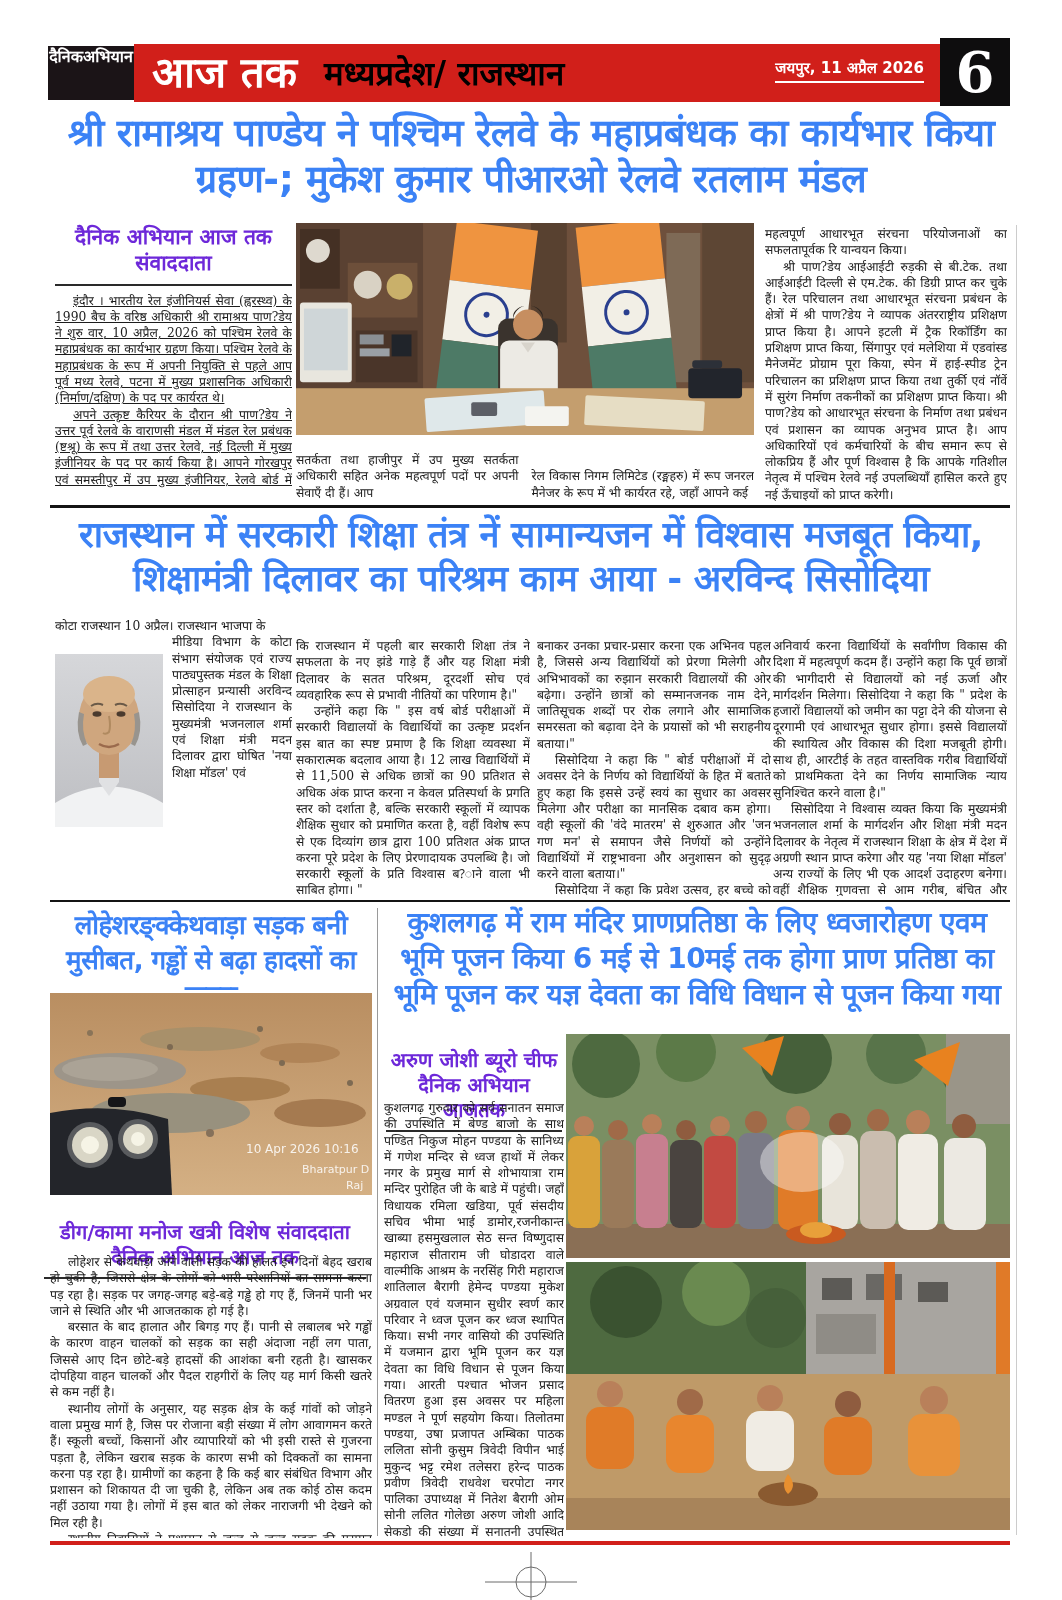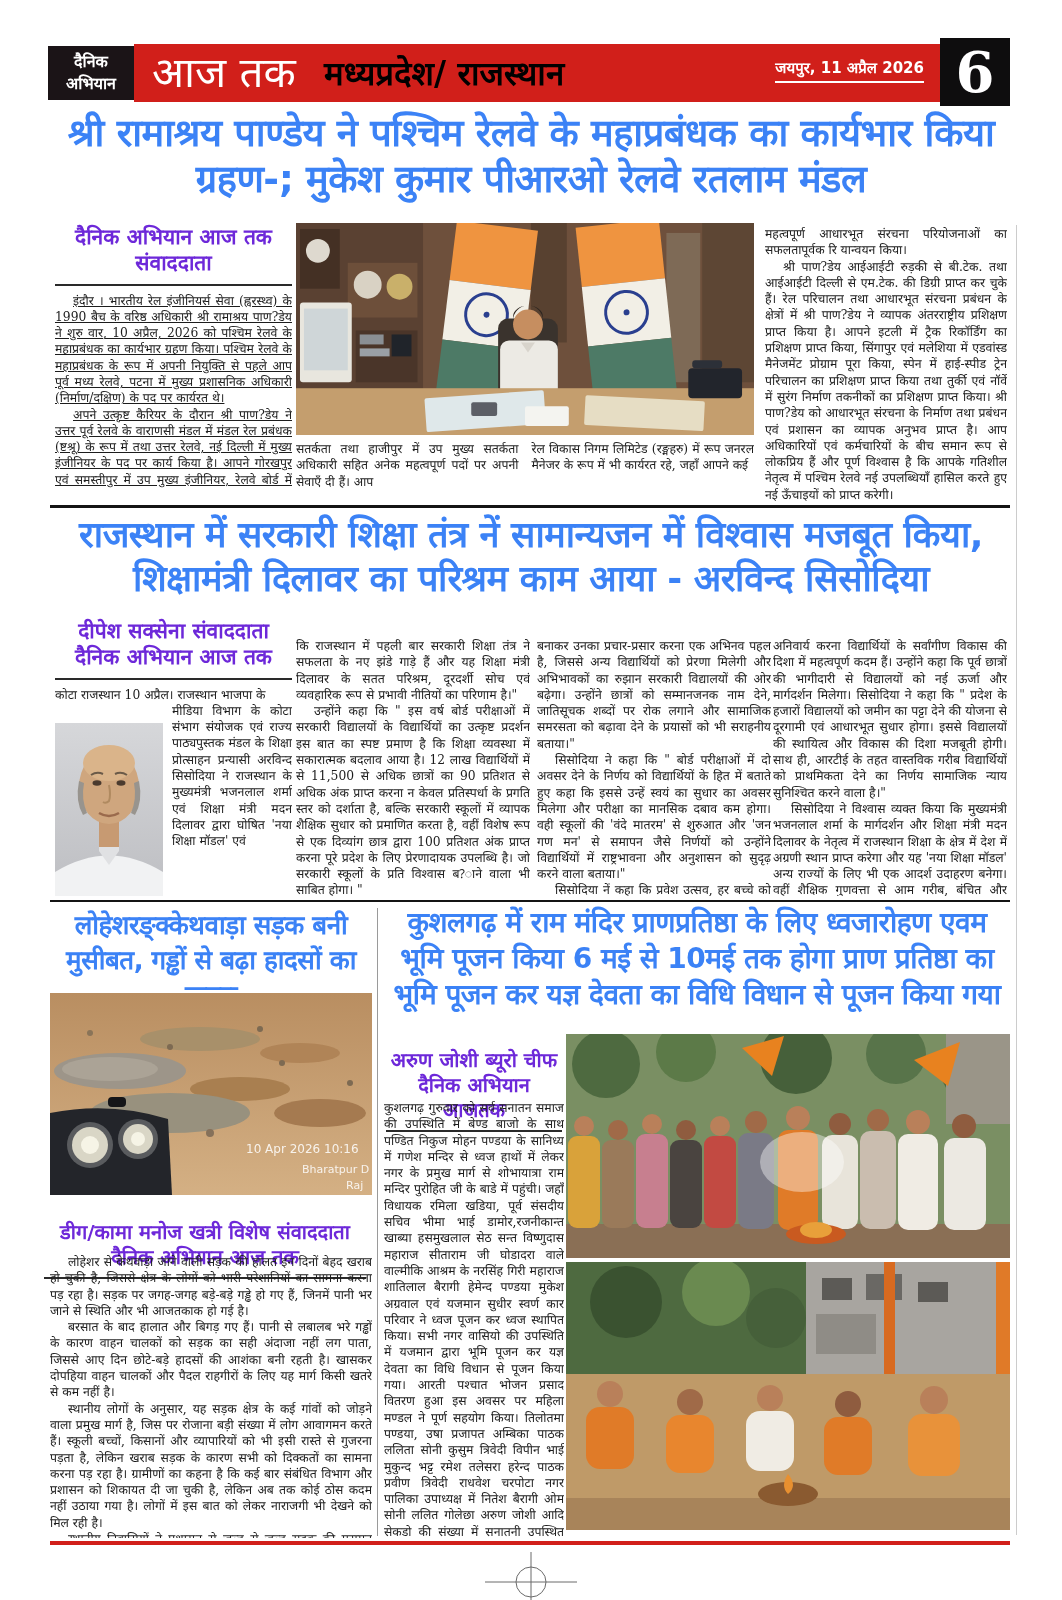--- a/index.html
+++ b/index.html
@@ -2,23 +2,23 @@
 <html lang="hi"><head>
 <meta charset="utf-8">
 <style>
   html,body{margin:0;padding:0;background:#e9e9e9;}
   .page{position:relative;width:1062px;height:1600px;background:#ffffff;overflow:hidden;
         font-family:"DejaVu Serif",serif;color:#1c1c1c;}
   .abs{position:absolute;}
   
   .brandbox{background:#1b1417;color:#fff;text-align:center;
             font-family:"DejaVu Sans",sans-serif;font-weight:bold;font-size:16px;line-height:1.35;
-            display:flex;flex-direction:column;justify-content:center;}
+            display:flex;flex-direction:row;justify-content:center;}
   .banner{background:#d11f1a;}
-  .brand-main{color:#fff;font-family:"DejaVu Sans",sans-serif;font-weight:400;font-size:42px;line-height:1;}
+  .brand-main{color:#fff;font-family:"DejaVu Sans",sans-serif;font-weight:700;font-size:42px;line-height:1;}
   .edition{color:#000000;font-family:"DejaVu Sans",sans-serif;font-weight:800;font-size:33px;line-height:1;}
   .dateline{color:#ffffff;font-family:"DejaVu Sans",sans-serif;font-weight:bold;font-size:15px;text-align:right;}
   .dateline-rule{height:2px;background:#fff;margin-top:4px;}
   .numbox{background:#0e0d0e;color:#fff;font-family:"DejaVu Serif",serif;font-weight:bold;
           font-size:56px;display:flex;align-items:center;justify-content:center;}
   
   .headline{font-family:"DejaVu Sans",sans-serif;font-weight:800;color:#3b82f6;text-align:center;
             letter-spacing:-0.5px;overflow:hidden;}
   .h-xl{font-size:38px;line-height:1.22;}
   .h-lg{font-size:36px;line-height:1.22;}
@@ -33,21 +33,21 @@
   .body-text p{margin:0;text-indent:18px;}
   .body-text p.noindent{text-indent:0;}
   .rule-black{background:#141414;}
   .rule-red{background:#d11f1a;}
   .vrule{background:#9a9a9a;}
   .page-edge{background:#cccccc;}
   .photo{overflow:hidden;}
   .photo svg{display:block;width:100%;height:100%;}
   .portrait-float{float:left;width:108px;height:173px;margin:20px 9px 3px 0;overflow:hidden;}
   .portrait-float svg{display:block;width:100%;height:100%;}
-  .caption-cols{display:flex;gap:13px;}
+  .caption-cols{display:flex;gap:13px;align-items:flex-end;}
   .caption-cols .cap{flex:1;}
 </style>
 </head>
 <body>
 
 <div class="page">
 
   <div class="abs" style="left:0;top:0;width:1062px;height:110px;">
     <div class="abs brandbox" style="left:48px;top:46px;width:86px;height:54px;">
       <span>दैनिक</span>
@@ -134,21 +134,20 @@
   <div class="abs body-text" style="left:765px;top:226px;width:242px;height:276px;">
     <p class="noindent">महत्वपूर्ण आधारभूत संरचना परियोजनाओं का सफलतापूर्वक रि यान्वयन किया।</p>
     <p>श्री पाण?डेय आईआईटी रुड़की से बी.टेक. तथा आईआईटी दिल्ली से एम.टेक. की डिग्री प्राप्त कर चुके हैं। रेल परिचालन तथा आधारभूत संरचना प्रबंधन के क्षेत्रों में श्री पाण?डेय ने व्यापक अंतरराष्ट्रीय प्रशिक्षण प्राप्त किया है। आपने इटली में ट्रैक रिकॉर्डिंग का प्रशिक्षण प्राप्त किया, सिंगापुर एवं मलेशिया में एडवांस्ड मैनेजमेंट प्रोग्राम पूरा किया, स्पेन में हाई-स्पीड ट्रेन परिचालन का प्रशिक्षण प्राप्त किया तथा तुर्की एवं नॉर्वे में सुरंग निर्माण तकनीकों का प्रशिक्षण प्राप्त किया। श्री पाण?डेय को आधारभूत संरचना के निर्माण तथा प्रबंधन एवं प्रशासन का व्यापक अनुभव प्राप्त है। आप अधिकारियों एवं कर्मचारियों के बीच समान रूप से लोकप्रिय हैं और पूर्ण विश्वास है कि आपके गतिशील नेतृत्व में पश्चिम रेलवे नई उपलब्धियाँ हासिल करते हुए नई ऊँचाइयों को प्राप्त करेगी।</p>
   </div>
 
   <div class="abs rule-black" style="left:50px;top:505px;width:960px;height:3px;"></div>
 
   <div class="abs headline h-lg" style="left:55px;top:513px;width:952px;height:98px;">राजस्थान में सरकारी शिक्षा तंत्र नें सामान्यजन में विश्वास मजबूत किया, शिक्षामंत्री दिलावर का परिश्रम काम आया - अरविन्द सिसोदिया</div>
 
   <div class="abs" style="left:55px;top:618px;width:237px;height:280px;overflow:hidden;">
-    <div class="byline">दीपेश सक्सेना संवाददाता दैनिक अभियान आज तक</div>
     <div class="body-text">
       <p class="noindent">कोटा राजस्थान 10 अप्रैल। राजस्थान भाजपा के</p>
       <div class="portrait-float photo">
         <svg viewBox="0 0 108 173" preserveAspectRatio="none">
           <defs>
             <linearGradient id="pbg" x1="0" y1="0" x2="0" y2="1">
               <stop offset="0" stop-color="#d6d7da"></stop>
                 <stop offset="1" stop-color="#bdbec2"></stop>
             </linearGradient>
           </defs>

